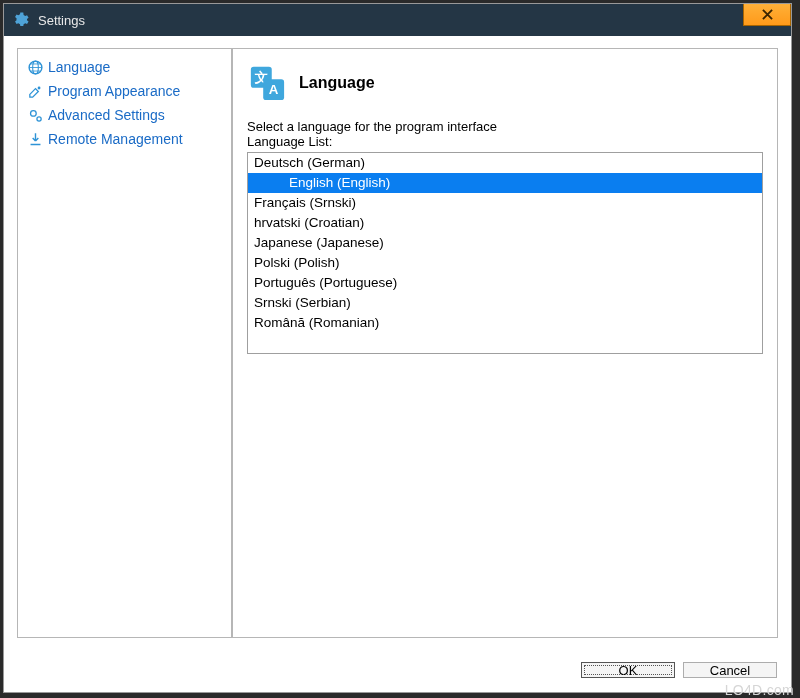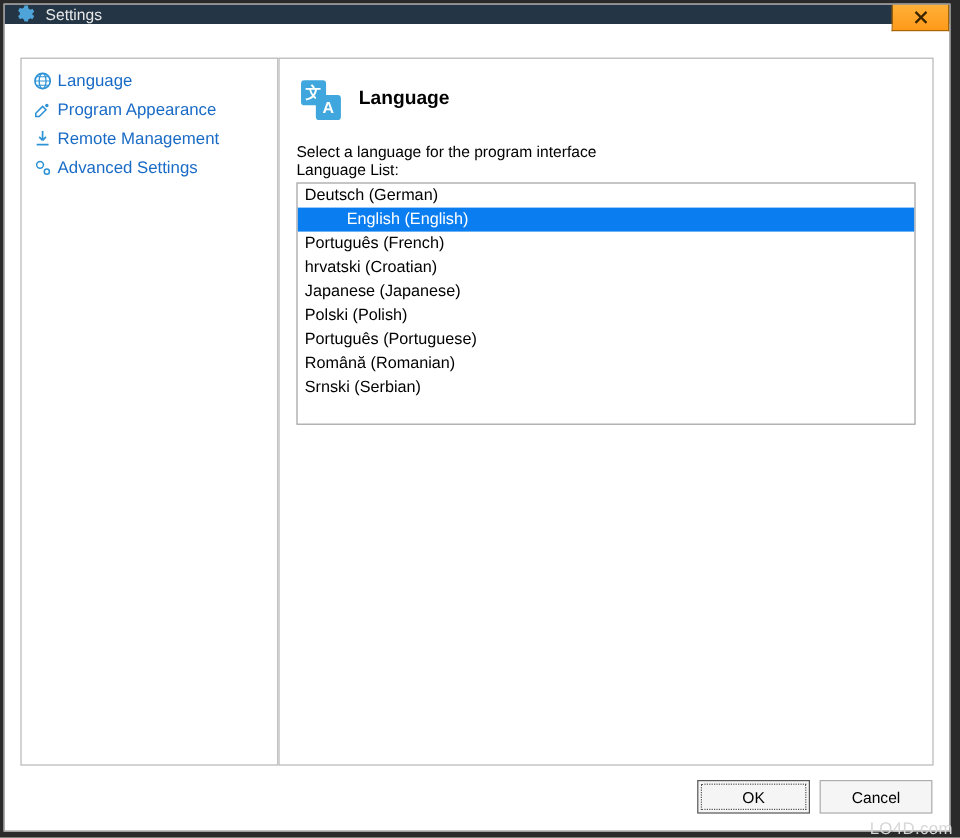--- a/index.html
+++ b/index.html
@@ -14,21 +14,21 @@
     }
     .window {
       width: 789px;
       height: 690px;
       background: #fff;
       margin: 3px 0 0 3px;
       position: relative;
       border: 1px solid #999;
     }
     .titlebar {
-      height: 16px;
+      height: 32px;
       background: #243645;
       color: #fff;
       display: flex;
       align-items: center;
       padding: 0 6px;
       position: relative;
     }
     .titlebar .app-icon {
       width: 20px; height: 20px;
       margin-right: 8px;
@@ -147,21 +147,21 @@
 
     .button-row {
       position: absolute;
       bottom: 14px;
       right: 14px;
       display: flex;
       gap: 8px;
     }
     .btn {
       min-width: 94px;
-      height: 28px;
+      height: 16px;
       background: #f5f5f5;
       border: 1px solid #adadad;
       font-size: 13px;
       cursor: pointer;
       padding: 0 10px;
     }
     .btn.default {
       border: 1px solid #555;
       outline: 1px dotted #555;
       outline-offset: -4px;
@@ -213,33 +213,33 @@
           <svg viewBox="0 0 24 24" width="17" height="17">
               <path d="M4 16l8-8 4 4-8 8H4v-4z" fill="none" stroke="#2e93d6" stroke-width="1.8"></path>
               <circle cx="17" cy="7" r="2" fill="#2e93d6"></circle>
             </svg>
         </span>
         <span>Program Appearance</span>
       </div>
       <div class="side-item">
         <span class="icon">
           <svg viewBox="0 0 24 24" width="17" height="17">
-              <path d="M12 3v11m0 0l-4-4m4 4l4-4M5 19h14" fill="none" stroke="#2e93d6" stroke-width="2"></path>
-            </svg>
-        </span>
-        <span>Remote Management</span>
-      </div>
-      <div class="side-item">
-        <span class="icon">
-          <svg viewBox="0 0 24 24" width="17" height="17">
               <circle cx="9" cy="9" r="4" fill="none" stroke="#2e93d6" stroke-width="1.8"></circle>
               <circle cx="17" cy="17" r="3" fill="none" stroke="#2e93d6" stroke-width="1.8"></circle>
             </svg>
         </span>
         <span>Advanced Settings</span>
+      </div>
+      <div class="side-item">
+        <span class="icon">
+          <svg viewBox="0 0 24 24" width="17" height="17">
+              <path d="M12 3v11m0 0l-4-4m4 4l4-4M5 19h14" fill="none" stroke="#2e93d6" stroke-width="2"></path>
+            </svg>
+        </span>
+        <span>Remote Management</span>
       </div>
     </div>
 
     <div class="main-panel">
       <div class="main-header">
         <span class="icon-big">
           <svg viewBox="0 0 40 40" width="38" height="38">
             <rect x="3" y="3" width="22" height="22" rx="3" fill="#3fa7dd"></rect>
             <text x="14" y="19" text-anchor="middle" font-size="14" fill="#fff" font-family="Arial" font-weight="bold">文</text>
             <rect x="16" y="16" width="22" height="22" rx="3" fill="#3fa7dd"></rect>
@@ -247,27 +247,27 @@
           </svg>
         </span>
         <h1>Language</h1>
       </div>
       <div class="subtitle">Select a language for the program interface</div>
 
       <div class="field-label">Language List:</div>
       <div class="listbox" id="lang-list">
           <div class="list-item">Deutsch (German)</div>
           <div class="list-item selected">English (English)</div>
-          <div class="list-item">Português (French)</div>
+          <div class="list-item">Français (Srnski)</div>
           <div class="list-item">hrvatski (Croatian)</div>
           <div class="list-item">Japanese (Japanese)</div>
           <div class="list-item">Polski (Polish)</div>
           <div class="list-item">Português (Portuguese)</div>
+          <div class="list-item">Srnski (Serbian)</div>
           <div class="list-item">Română (Romanian)</div>
-          <div class="list-item">Srnski (Serbian)</div>
         </div>
 
     </div>
   </div>
 
   <div class="button-row">
     <button class="btn default">OK</button>
     <button class="btn">Cancel</button>
   </div>
 </div>

